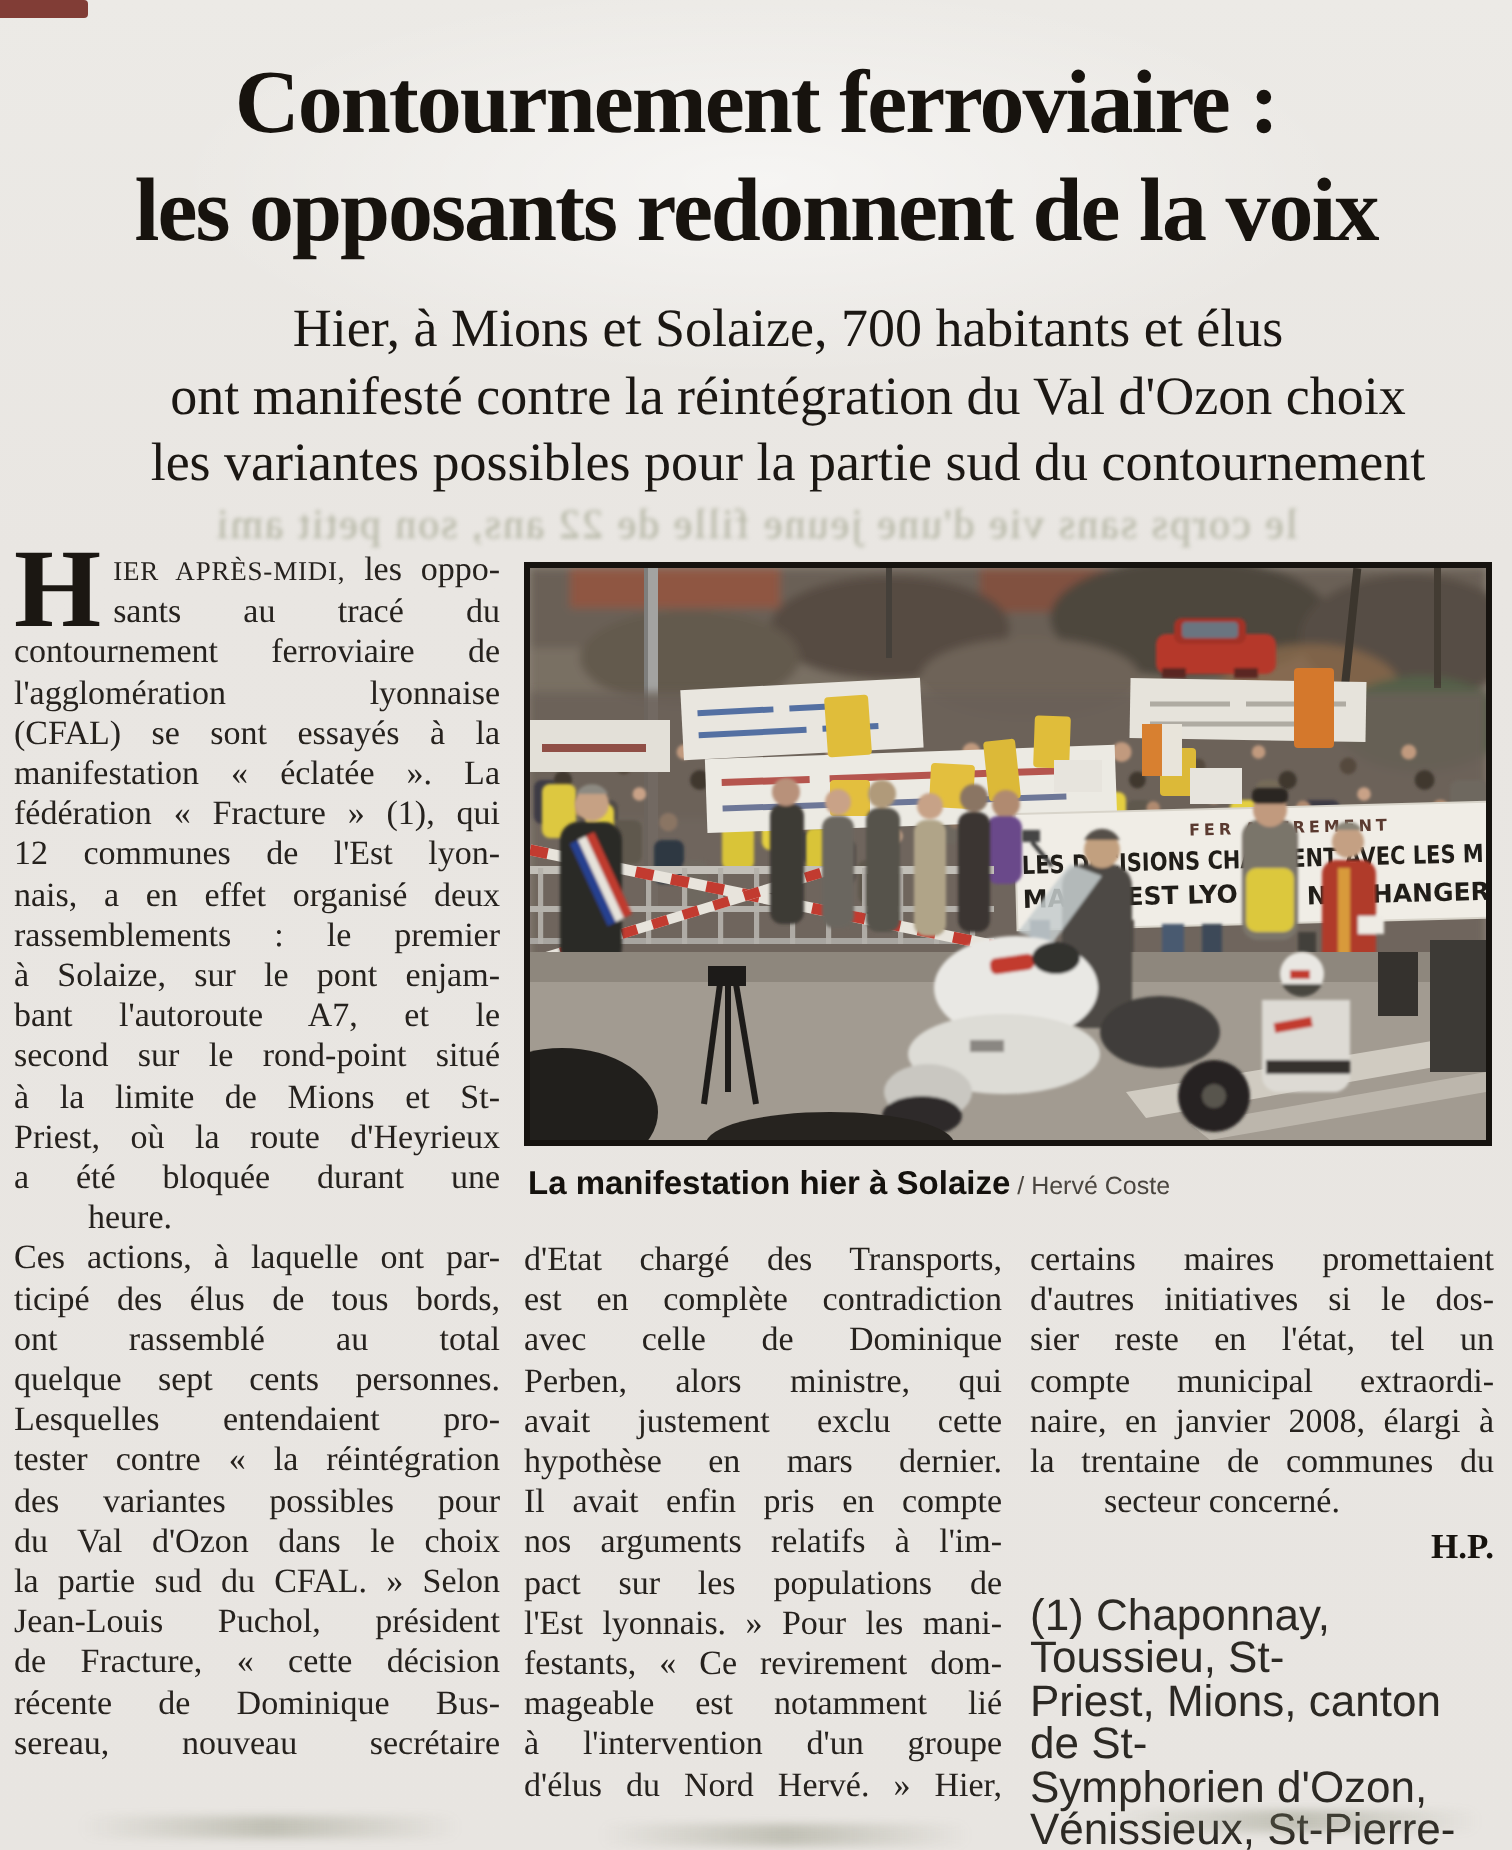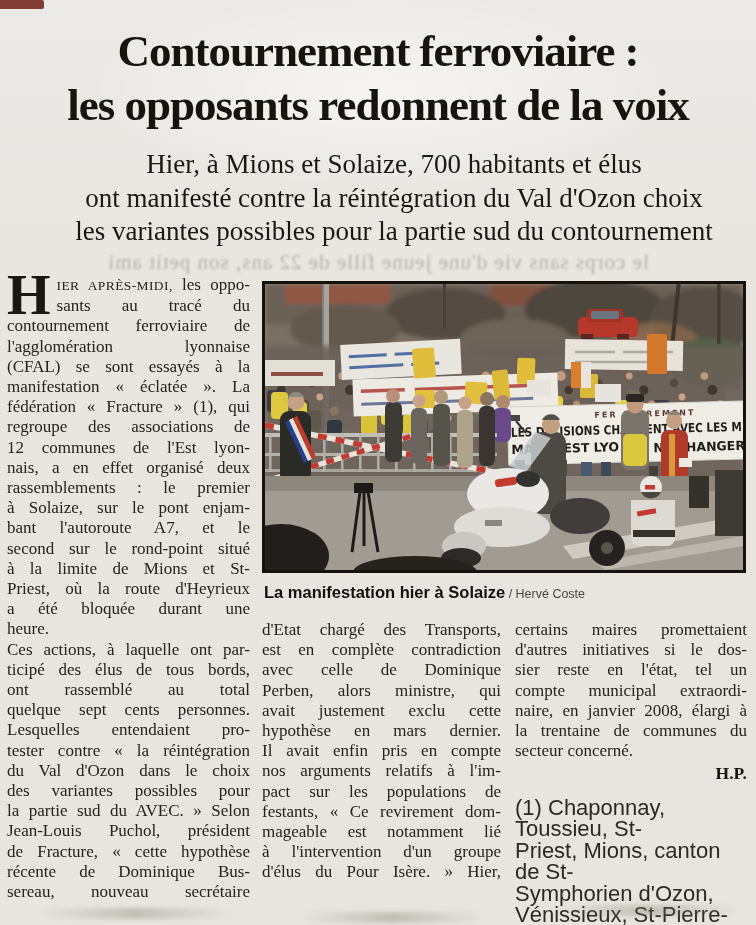--- a/index.html
+++ b/index.html
@@ -21,21 +21,21 @@
     font-size:27px;line-height:33.5px;color:#1b1713;}
   .ghost-line{position:absolute;left:0;top:250px;width:756px;text-align:center;
     font-size:21px;color:rgba(125,132,100,.5);filter:blur(1.1px);
     transform:scaleX(-1);letter-spacing:1px;pointer-events:none;}
   .smudge{position:absolute;height:11px;border-radius:5px;
     background:linear-gradient(90deg,rgba(120,124,100,0),rgba(120,124,100,.35),rgba(120,124,100,0));
     filter:blur(2px);}
   .col{position:absolute;font-size:17px;line-height:20.2px;}
   .lines-just > div{text-align:justify;text-align-last:justify;}
   .lines-left > div{text-align:left;text-align-last:left;}
-  .line-left{text-align:left;text-align-last:left !important;}
+  .line-left{text-align:left;text-align-last:left !important;margin-left:37px;}
   .col1{left:7px;top:275px;width:243px;}
   .dropcap{float:left;font-size:56px;line-height:40px;height:40px;
     font-weight:700;padding-right:6px;color:#1b1712;}
   .leadline{text-align:justify;text-align-last:justify;}
   .smallcaps{font-size:13.5px;letter-spacing:.4px;}
   .photo-frame{position:absolute;left:262px;top:281px;width:484px;height:292px;
     border:3px solid #16130f;box-sizing:border-box;background:#8d857b;}
   .photo-frame svg{display:block;width:100%;height:100%;}
   .caption{position:absolute;left:264px;top:583px;width:482px;
     font-family:"Liberation Sans",sans-serif;}
@@ -70,44 +70,43 @@
   <div class="col col1">
     <span class="dropcap">H</span>
     <div class="leadline"><span class="smallcaps">IER APRÈS-MIDI,</span><span> les oppo-</span></div>
     <div class="lines-just">
         <div>sants au tracé du</div>
         <div>contournement ferroviaire de</div>
         <div>l'agglomération lyonnaise</div>
         <div>(CFAL) se sont essayés à la</div>
         <div>manifestation « éclatée ». La</div>
         <div>fédération « Fracture » (1), qui</div>
-        <div>regroupe des associations de</div>
         <div>12 communes de l'Est lyon-</div>
         <div>nais, a en effet organisé deux</div>
         <div>rassemblements : le premier</div>
         <div>à Solaize, sur le pont enjam-</div>
         <div>bant l'autoroute A7, et le</div>
         <div>second sur le rond-point situé</div>
         <div>à la limite de Mions et St-</div>
         <div>Priest, où la route d'Heyrieux</div>
         <div>a été bloquée durant une</div>
       </div>
     <div class="line-left">heure.</div>
     <div class="lines-just">
         <div>Ces actions, à laquelle ont par-</div>
         <div>ticipé des élus de tous bords,</div>
         <div>ont rassemblé au total</div>
         <div>quelque sept cents personnes.</div>
         <div>Lesquelles entendaient pro-</div>
         <div>tester contre « la réintégration</div>
+        <div>des variantes possibles pour</div>
         <div>du Val d'Ozon dans le choix</div>
-        <div>des variantes possibles pour</div>
-        <div>la partie sud du AVEC. » Selon</div>
+        <div>la partie sud du CFAL. » Selon</div>
         <div>Jean-Louis Puchol, président</div>
-        <div>de Fracture, « cette hypothèse</div>
+        <div>de Fracture, « cette décision</div>
         <div>récente de Dominique Bus-</div>
         <div>sereau, nouveau secrétaire</div>
       </div>
   </div>
 
   <div class="photo-frame">
     <svg viewBox="0 0 478 286" preserveAspectRatio="none">
       <defs>
         <filter id="soft">
             <feGaussianBlur stdDeviation="0.7"></feGaussianBlur>
@@ -402,24 +401,25 @@
     <div class="lines-just">
         <div>d'Etat chargé des Transports,</div>
         <div>est en complète contradiction</div>
         <div>avec celle de Dominique</div>
         <div>Perben, alors ministre, qui</div>
         <div>avait justement exclu cette</div>
         <div>hypothèse en mars dernier.</div>
         <div>Il avait enfin pris en compte</div>
         <div>nos arguments relatifs à l'im-</div>
         <div>pact sur les populations de</div>
+        <div>l'Est lyonnais. » Pour les mani-</div>
         <div>festants, « Ce revirement dom-</div>
         <div>mageable est notamment lié</div>
         <div>à l'intervention d'un groupe</div>
-        <div>d'élus du Pour Isère. » Hier,</div>
+        <div>d'élus du Nord Hervé. » Hier,</div>
       </div>
   </div>
 
   <div class="col col3">
     <div class="lines-just">
         <div>certains maires promettaient</div>
         <div>d'autres initiatives si le dos-</div>
         <div>sier reste en l'état, tel un</div>
         <div>compte municipal extraordi-</div>
         <div>naire, en janvier 2008, élargi à</div>

